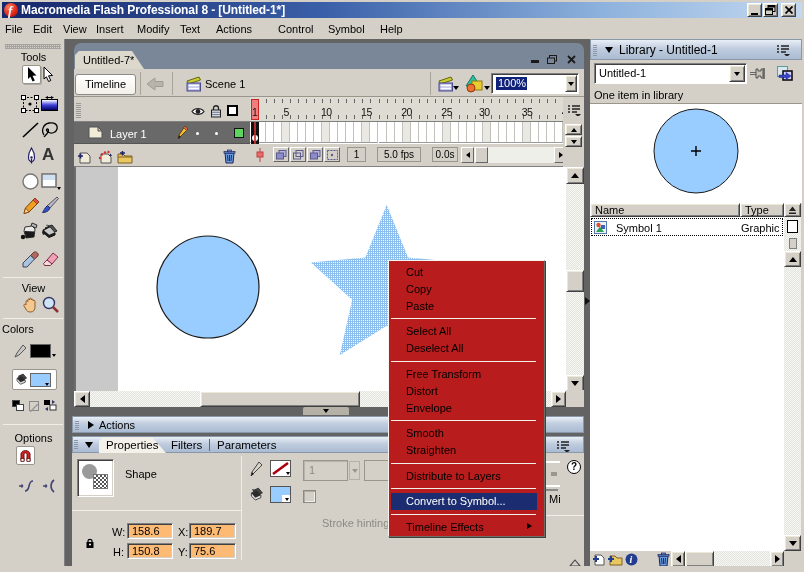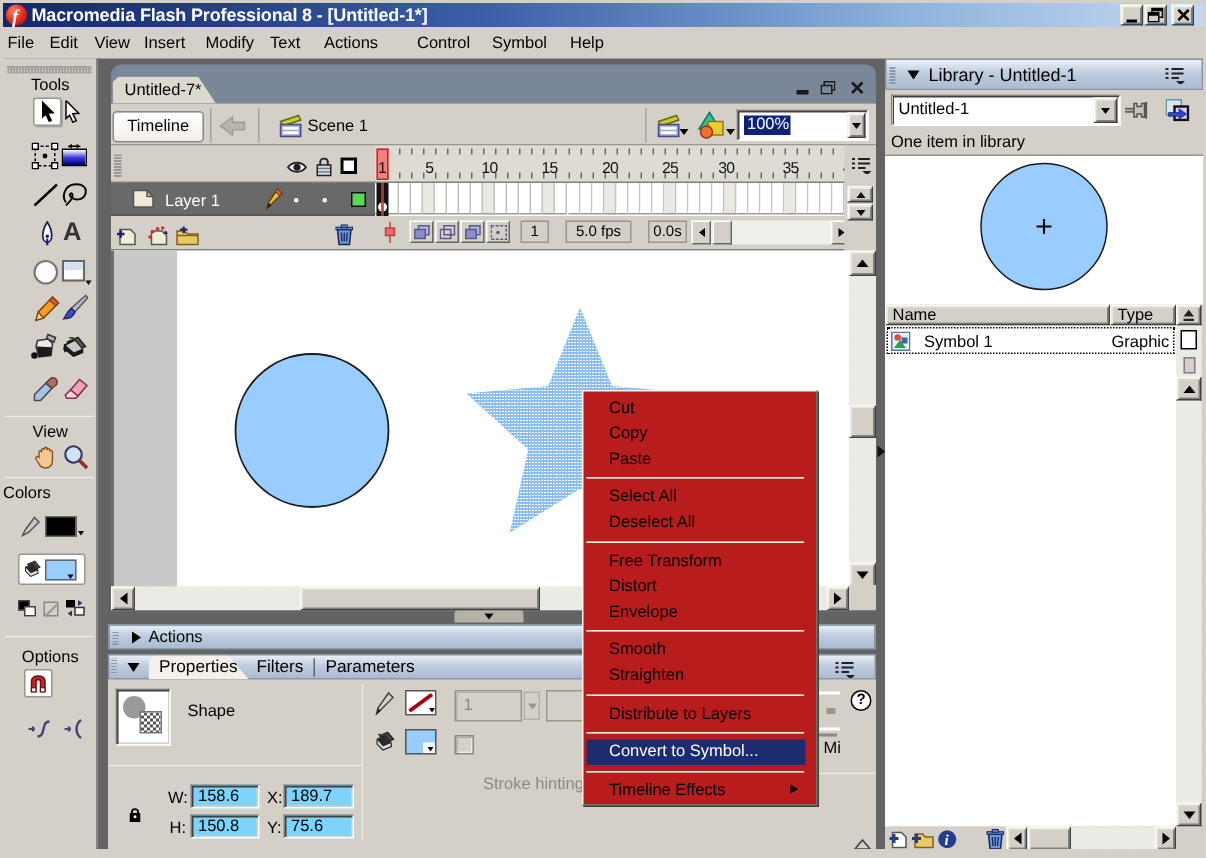--- a/index.html
+++ b/index.html
@@ -1,18 +1,18 @@
 <!DOCTYPE html>
 <html><head><meta charset="utf-8"><style>
 *{margin:0;padding:0;box-sizing:border-box}
 html,body{width:804px;height:572px}
 body{position:relative;background:#d4d0c8;font-family:"Liberation Sans",sans-serif;overflow:hidden;font-size:11px;color:#000}
 .abs{position:absolute}
 .ras{background:#d4d0c8;border:1px solid;border-color:#ffffff #404040 #404040 #ffffff;box-shadow:inset 1px 1px 0 #ece9d8, inset -1px -1px 0 #808080}
-.sunk{background:#7dd3fc;border:1px solid;border-color:#808080 #ffffff #ffffff #808080;box-shadow:inset 1px 1px 0 #404040, inset -1px -1px 0 #d4d0c8}
+.sunk{background:#fdba74;border:1px solid;border-color:#808080 #ffffff #ffffff #808080;box-shadow:inset 1px 1px 0 #404040, inset -1px -1px 0 #d4d0c8}
 .sbbtn{background:#d4d0c8;border:1px solid;border-color:#ffffff #404040 #404040 #ffffff;box-shadow:inset 1px 1px 0 #ece9d8, inset -1px -1px 0 #808080;display:flex;align-items:center;justify-content:center}
 .hdrblue{background:linear-gradient(#e9eff7,#c0cddf 45%,#aabbd2)}
 .track{background-color:#e4e4de;background-image:linear-gradient(45deg,#f6f6f2 25%,transparent 25%,transparent 75%,#f6f6f2 75%),linear-gradient(45deg,#f6f6f2 25%,transparent 25%,transparent 75%,#f6f6f2 75%);background-size:2px 2px;background-position:0 0,1px 1px}
 </style></head>
 <body>
 
 <div class="abs" style="left:2px;top:2px;width:800px;height:16px;background:linear-gradient(90deg,#15266a,#3a5fa8 40%,#8db2dd 75%,#c4d8f0)"></div>
 <div class="abs" style="left:4px;top:3px;width:14px;height:14px;border-radius:50%;background:radial-gradient(circle at 35% 30%,#ff7a60,#e02a1a 55%,#8f0d08)"></div>
 <div class="abs" style="left:8px;top:3px;width:14px;height:14px;color:#fff;font-family:'Liberation Serif',serif;font-style:italic;font-weight:bold;font-size:13px">f</div>
 <div class="abs" style="left:21px;top:3px;height:14px;line-height:14px;color:#fff;font-size:12px;font-weight:bold;letter-spacing:-0.1px">Macromedia Flash Professional 8 - [Untitled-1*]</div>

